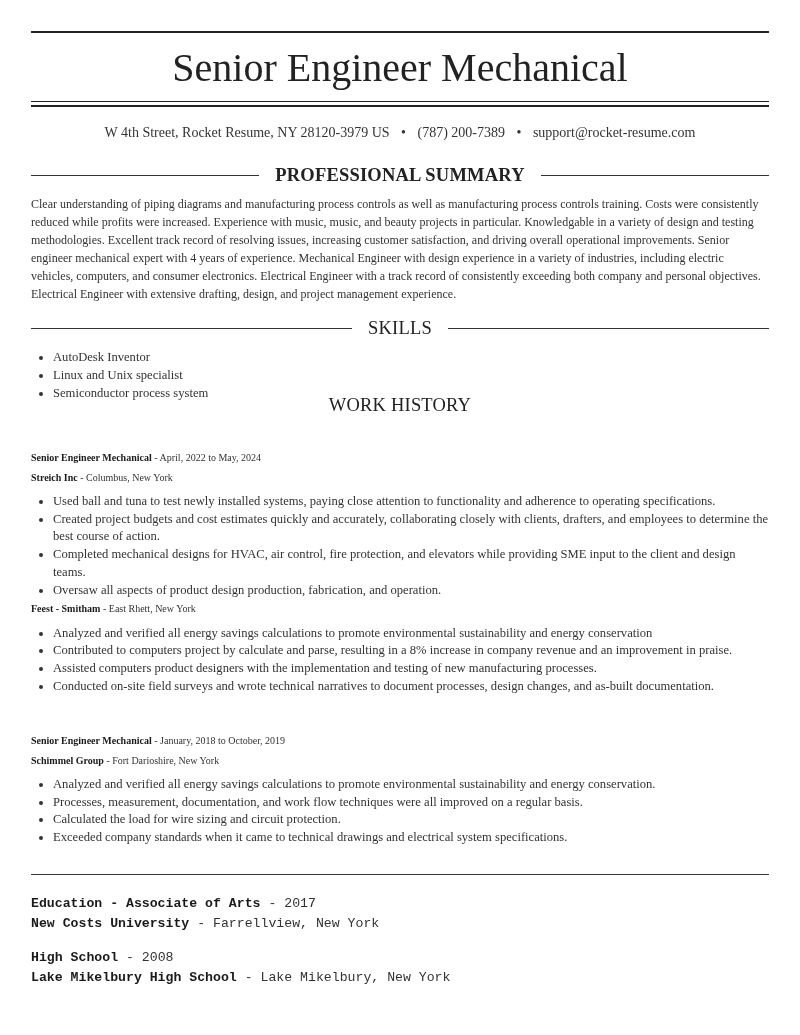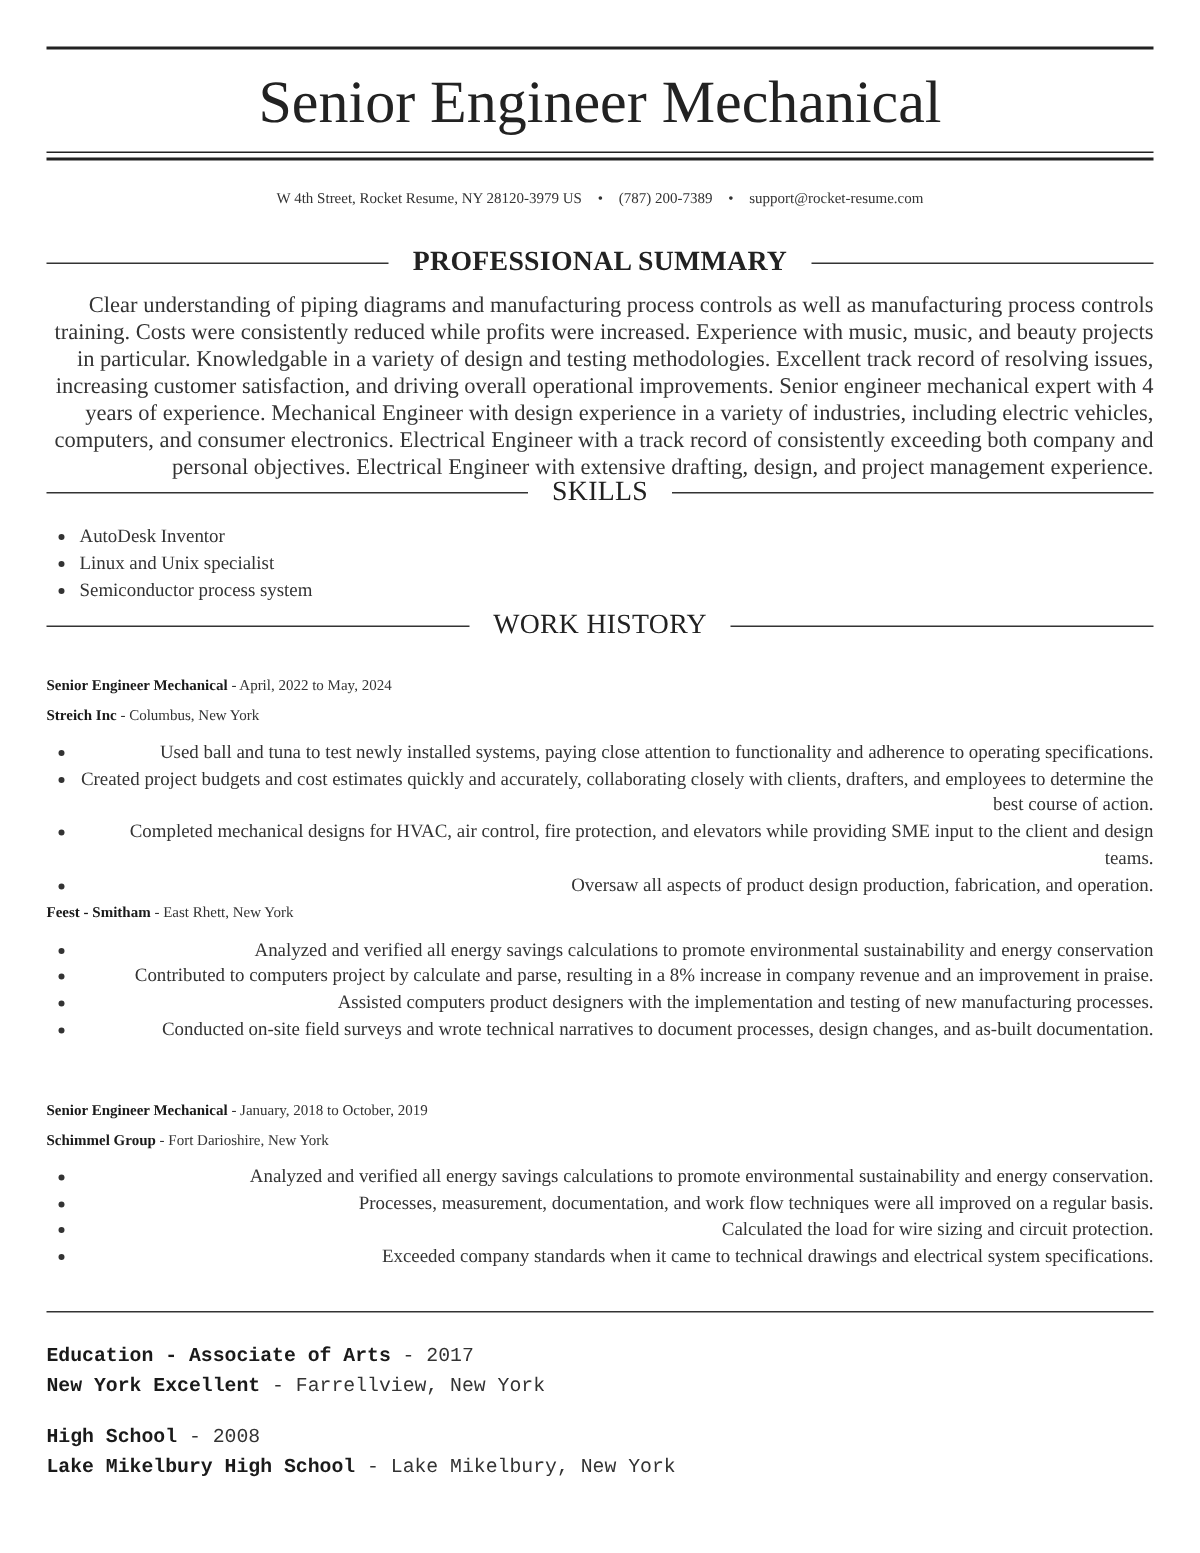--- a/index.html
+++ b/index.html
@@ -11,47 +11,47 @@
     .page { position: relative; padding: 0 31px; }
     .top-rule { position: absolute; left: 31px; right: 31px; top: 31px; height: 2px; background: #222; }
     .name {
       position: absolute; left: 31px; right: 31px; top: 42px;
       text-align: center; font-size: 40px; line-height: 52px; color: #222;
     }
     .dbl-rule-1 { position: absolute; left: 31px; right: 31px; top: 101px; height: 1px; background: #222; }
     .dbl-rule-2 { position: absolute; left: 31px; right: 31px; top: 105px; height: 2px; background: #222; }
     .contact {
       position: absolute; left: 31px; right: 31px; top: 124px;
-      text-align: center; font-size: 10px; line-height: 18px; color: #333;
+      text-align: center; font-size: 14px; line-height: 18px; color: #333;
     }
     .contact .sep { margin: 0 8px; }
     .section-head {
       position: absolute; left: 31px; right: 31px; height: 24px;
       display: flex; align-items: center;
     }
     .section-head .line { flex: 1; height: 1px; background: #333; }
     .section-head .title {
       padding: 0 16px; font-size: 18.5px; line-height: 24px; color: #222;
       letter-spacing: 0.2px; white-space: nowrap;
     }
     .summary {
       position: absolute; left: 31px; right: 31px; top: 195px;
-      font-size: 15px; line-height: 18px; color: #333; margin: 0; text-align: right;
+      font-size: 12px; line-height: 18px; color: #333; margin: 0;
     }
     .skills {
       position: absolute; left: 31px; right: 31px; top: 348px;
       display: flex;
     }
     .skills ul { margin: 0; padding: 0 0 0 22px; list-style: disc; width: 341px; }
     .skills ul li { font-size: 12.6px; line-height: 18px; color: #333; }
     .job { position: absolute; left: 31px; right: 31px; }
     .job .line1, .job .line2 { font-size: 10px; line-height: 19.5px; color: #222; }
     .job b { font-weight: bold; color: #1a1a1a; }
     .job .rest { color: #333; }
-    .job ul { margin: 6px 0 0 0; padding-left: 22px; list-style: disc; text-align: right; }
+    .job ul { margin: 6px 0 0 0; padding-left: 22px; list-style: disc; }
     .job ul li { font-size: 12.6px; line-height: 17.7px; color: #333; }
     .edu { position: absolute; left: 31px; right: 31px; }
     .edu .line1, .edu .line2 { font-size: 13.2px; line-height: 19.5px; color: #222; font-family: Liberation Mono, monospace; }
     .edu b { font-weight: bold; color: #1a1a1a; }
     .edu .rest { color: #333; }
   </style>
 </head>
 <body>
 
 <div class="page">
@@ -82,21 +82,21 @@
     <div class="line"></div>
   </div>
   <div class="skills">
     <ul>
       <li>AutoDesk Inventor</li>
       <li>Linux and Unix specialist</li>
       <li>Semiconductor process system</li>
     </ul>
   </div>
 
-  <div class="section-head" style="top:405px;">
+  <div class="section-head" style="top:393px;flex-direction:column;">
     <div class="line"></div>
     <div class="title">WORK HISTORY</div>
     <div class="line"></div>
   </div>
 
   <div class="job" style="top:448px;">
     <div class="line1">
       <b>Senior Engineer Mechanical</b><span class="rest"> - April, 2022 to May, 2024</span>
     </div>
     <div class="line2">
@@ -140,21 +140,21 @@
   <div class="section-head" style="top:862px;">
     <div class="line"></div>
     <div class="line"></div>
   </div>
 
   <div class="edu" style="top:894px;">
     <div class="line1">
       <b>Education - Associate of Arts</b><span class="rest"> - 2017</span>
     </div>
     <div class="line2">
-      <b>New York Excellent</b><span class="rest"> - Farrellview, New York</span>
+      <b>New Costs University</b><span class="rest"> - Farrellview, New York</span>
     </div>
   </div>
 
   <div class="edu" style="top:948px;">
     <div class="line1">
       <b>High School</b><span class="rest"> - 2008</span>
     </div>
     <div class="line2">
       <b>Lake Mikelbury High School</b><span class="rest"> - Lake Mikelbury, New York</span>
     </div>

